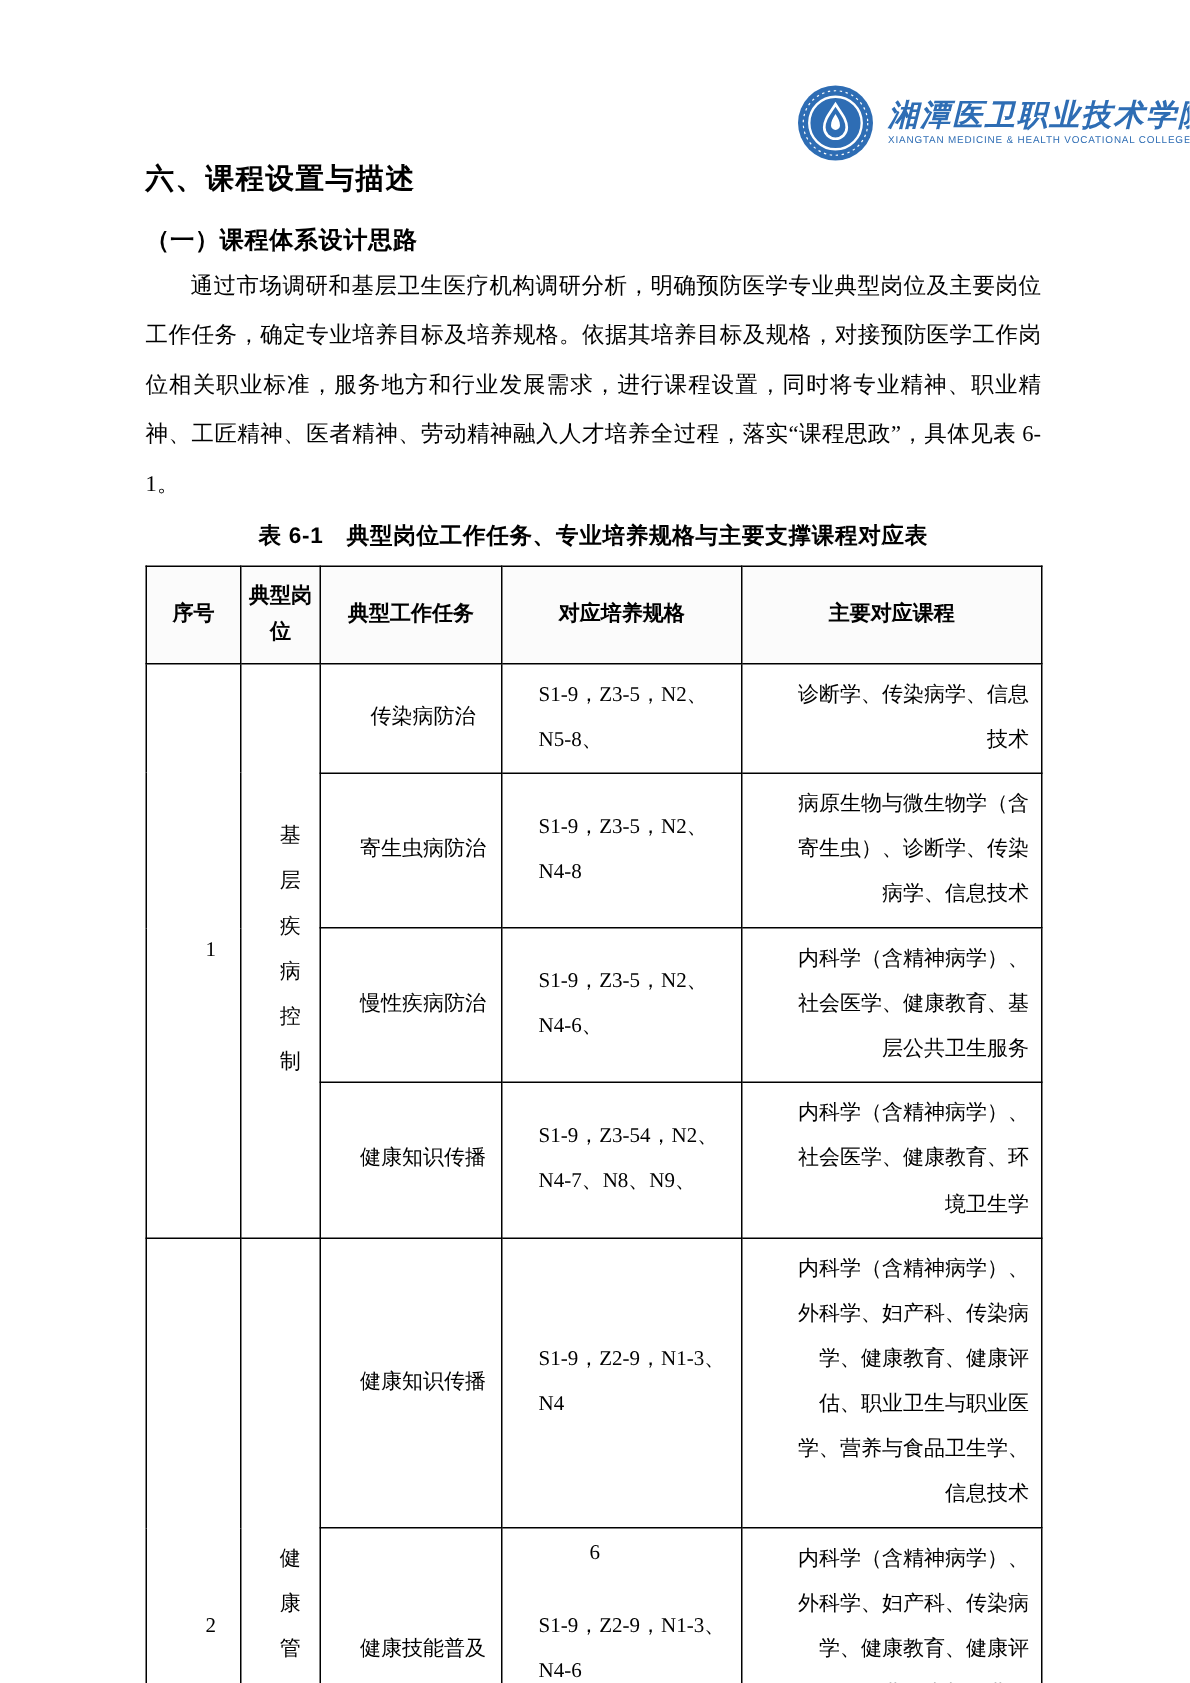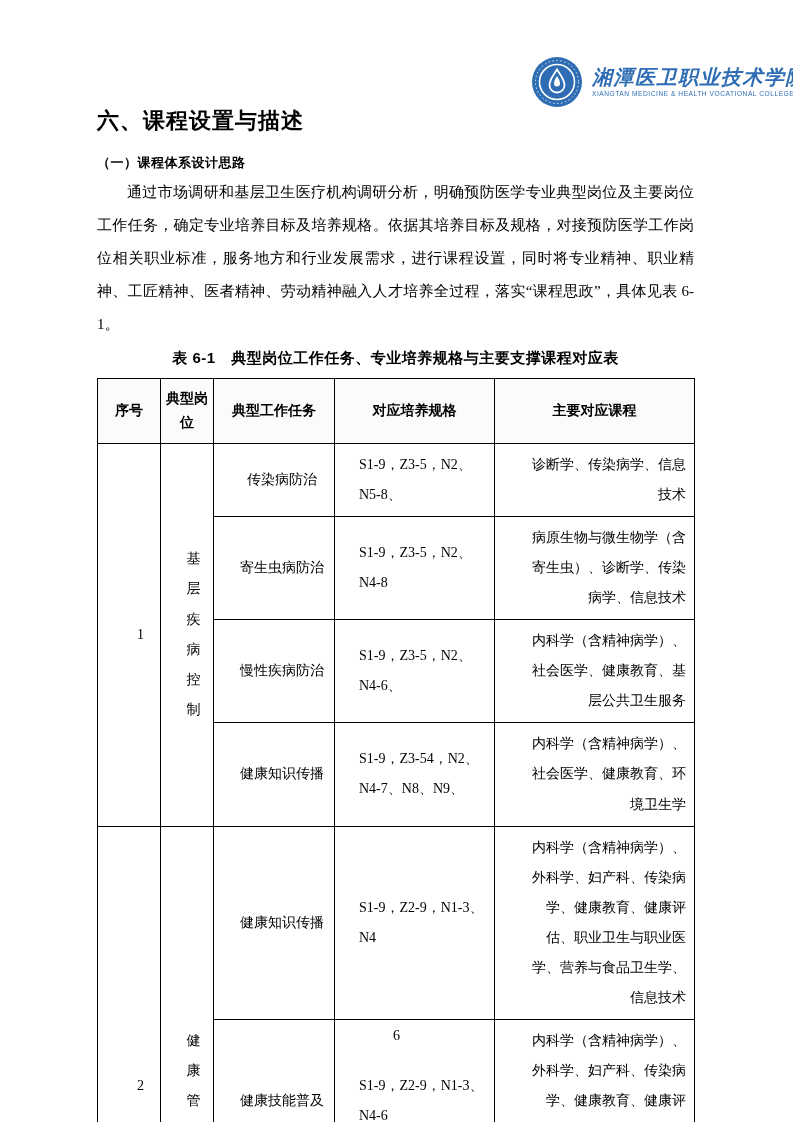--- a/index.html
+++ b/index.html
@@ -29,25 +29,25 @@
     color:#2e6db4; font-size:6.6px; letter-spacing:0.55px; margin-top:3px;
     font-family:"Liberation Sans","DejaVu Sans",sans-serif;
     white-space:nowrap;
   }
 
   
   .content { position:absolute; left:97px; top:106px; width:597px; }
 
   .h1 {
     font-family:"Liberation Sans","DejaVu Sans",sans-serif;
-    font-weight:bold; font-size:22px; margin:0 0 13px 0; letter-spacing:1px;
+    font-weight:bold; font-size:19px; margin:0 0 13px 0; letter-spacing:1px;
   }
   .h2 {
     font-family:Liberation Mono, monospace;
-    font-weight:bold; font-size:13px; margin:18px 0 2px 0; letter-spacing:0.5px;
+    font-weight:bold; font-size:16px; margin:18px 0 2px 0; letter-spacing:0.5px;
   }
   .para {
     font-size:15px; line-height:2.2; text-align:justify; text-indent:2em;
     margin:4px 0 6px 0;
   }
   .table-title {
     font-family:"Liberation Sans","DejaVu Sans",sans-serif;
     font-weight:bold; font-size:15px; text-align:center; margin:8px 0 10px 0;
     letter-spacing:0.5px;
   }

